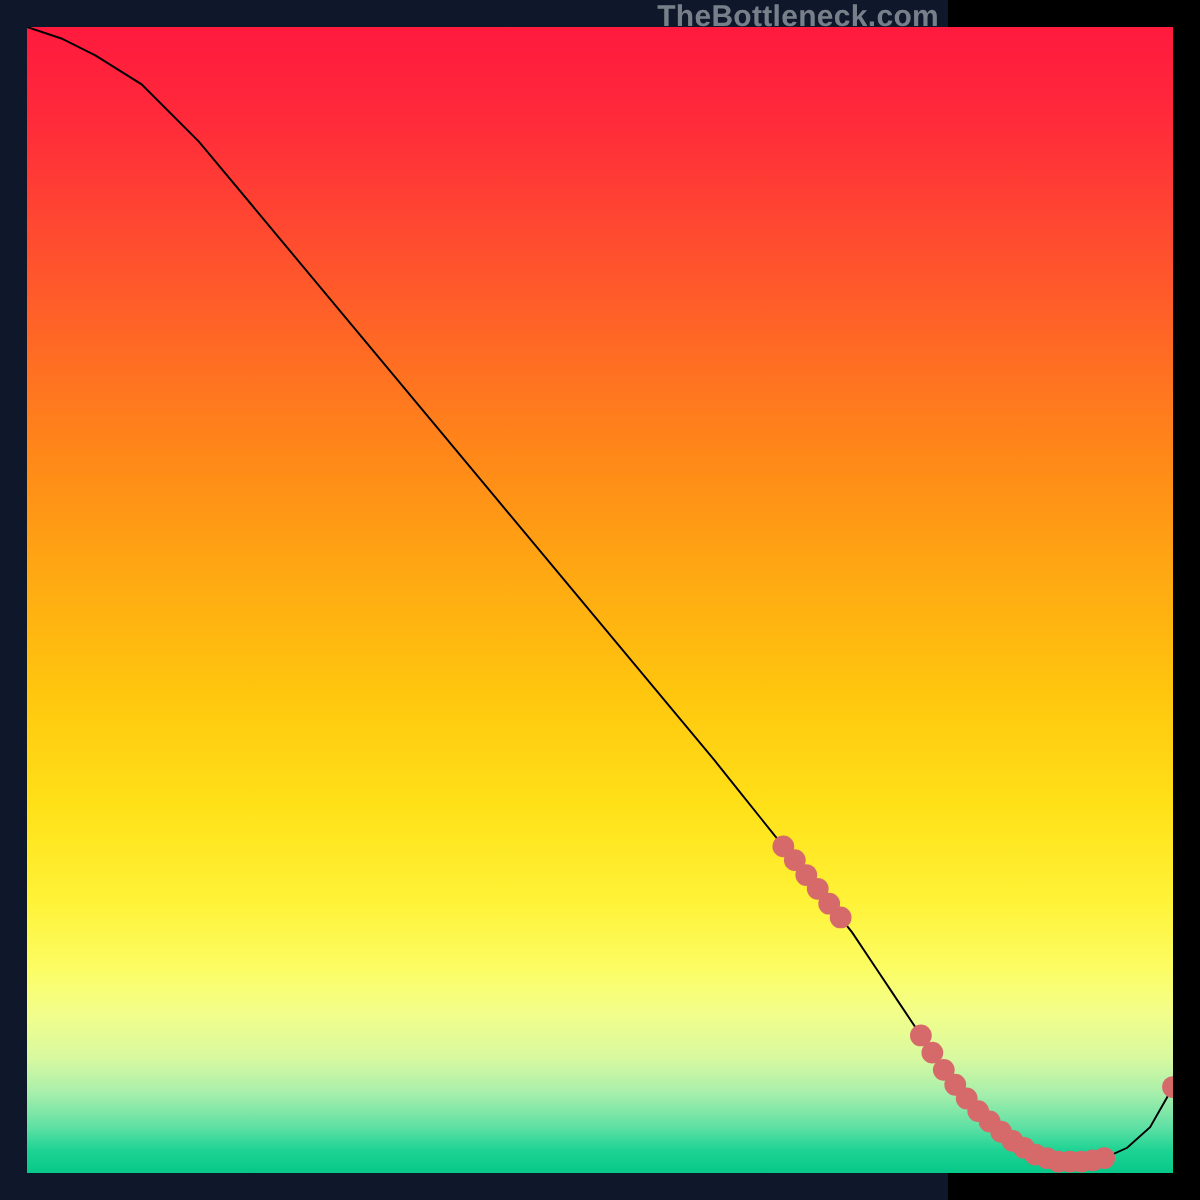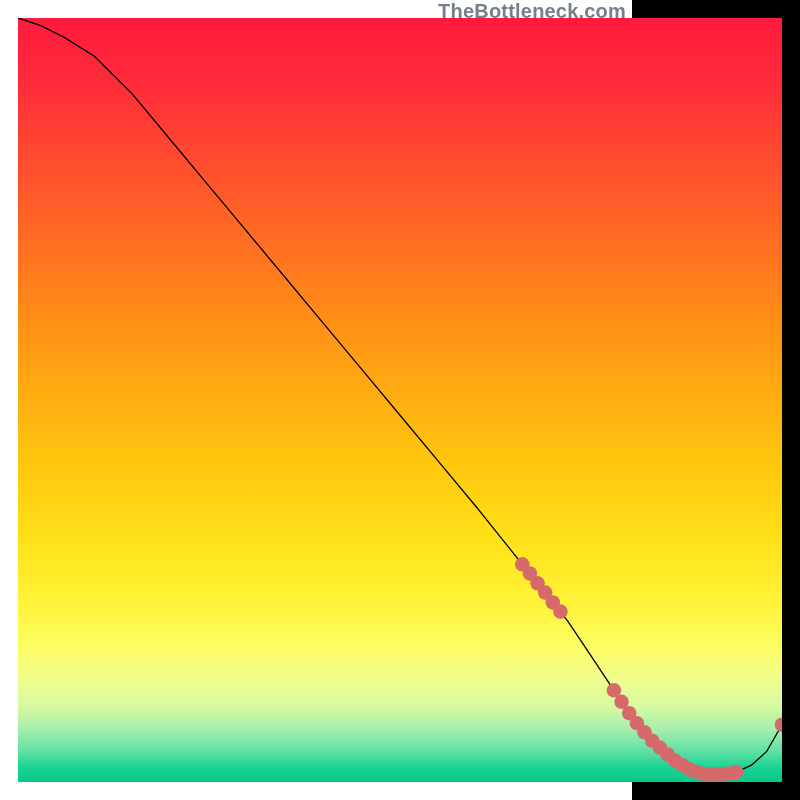--- a/index.html
+++ b/index.html
@@ -7,21 +7,21 @@
     padding: 0;
     width: 800px;
     height: 800px;
     background: #000;
     overflow: hidden;
   }
   .stage {
     position: relative;
     width: 632px;
     height: 800px;
-    background: #ffffff;
+    background: #0f172a;
     text-align: center;
   }
   .plot {
     position: absolute;
     left: 18px;
     top: 18px;
     width: 764px;
     height: 764px;
   }
   .gradient {

